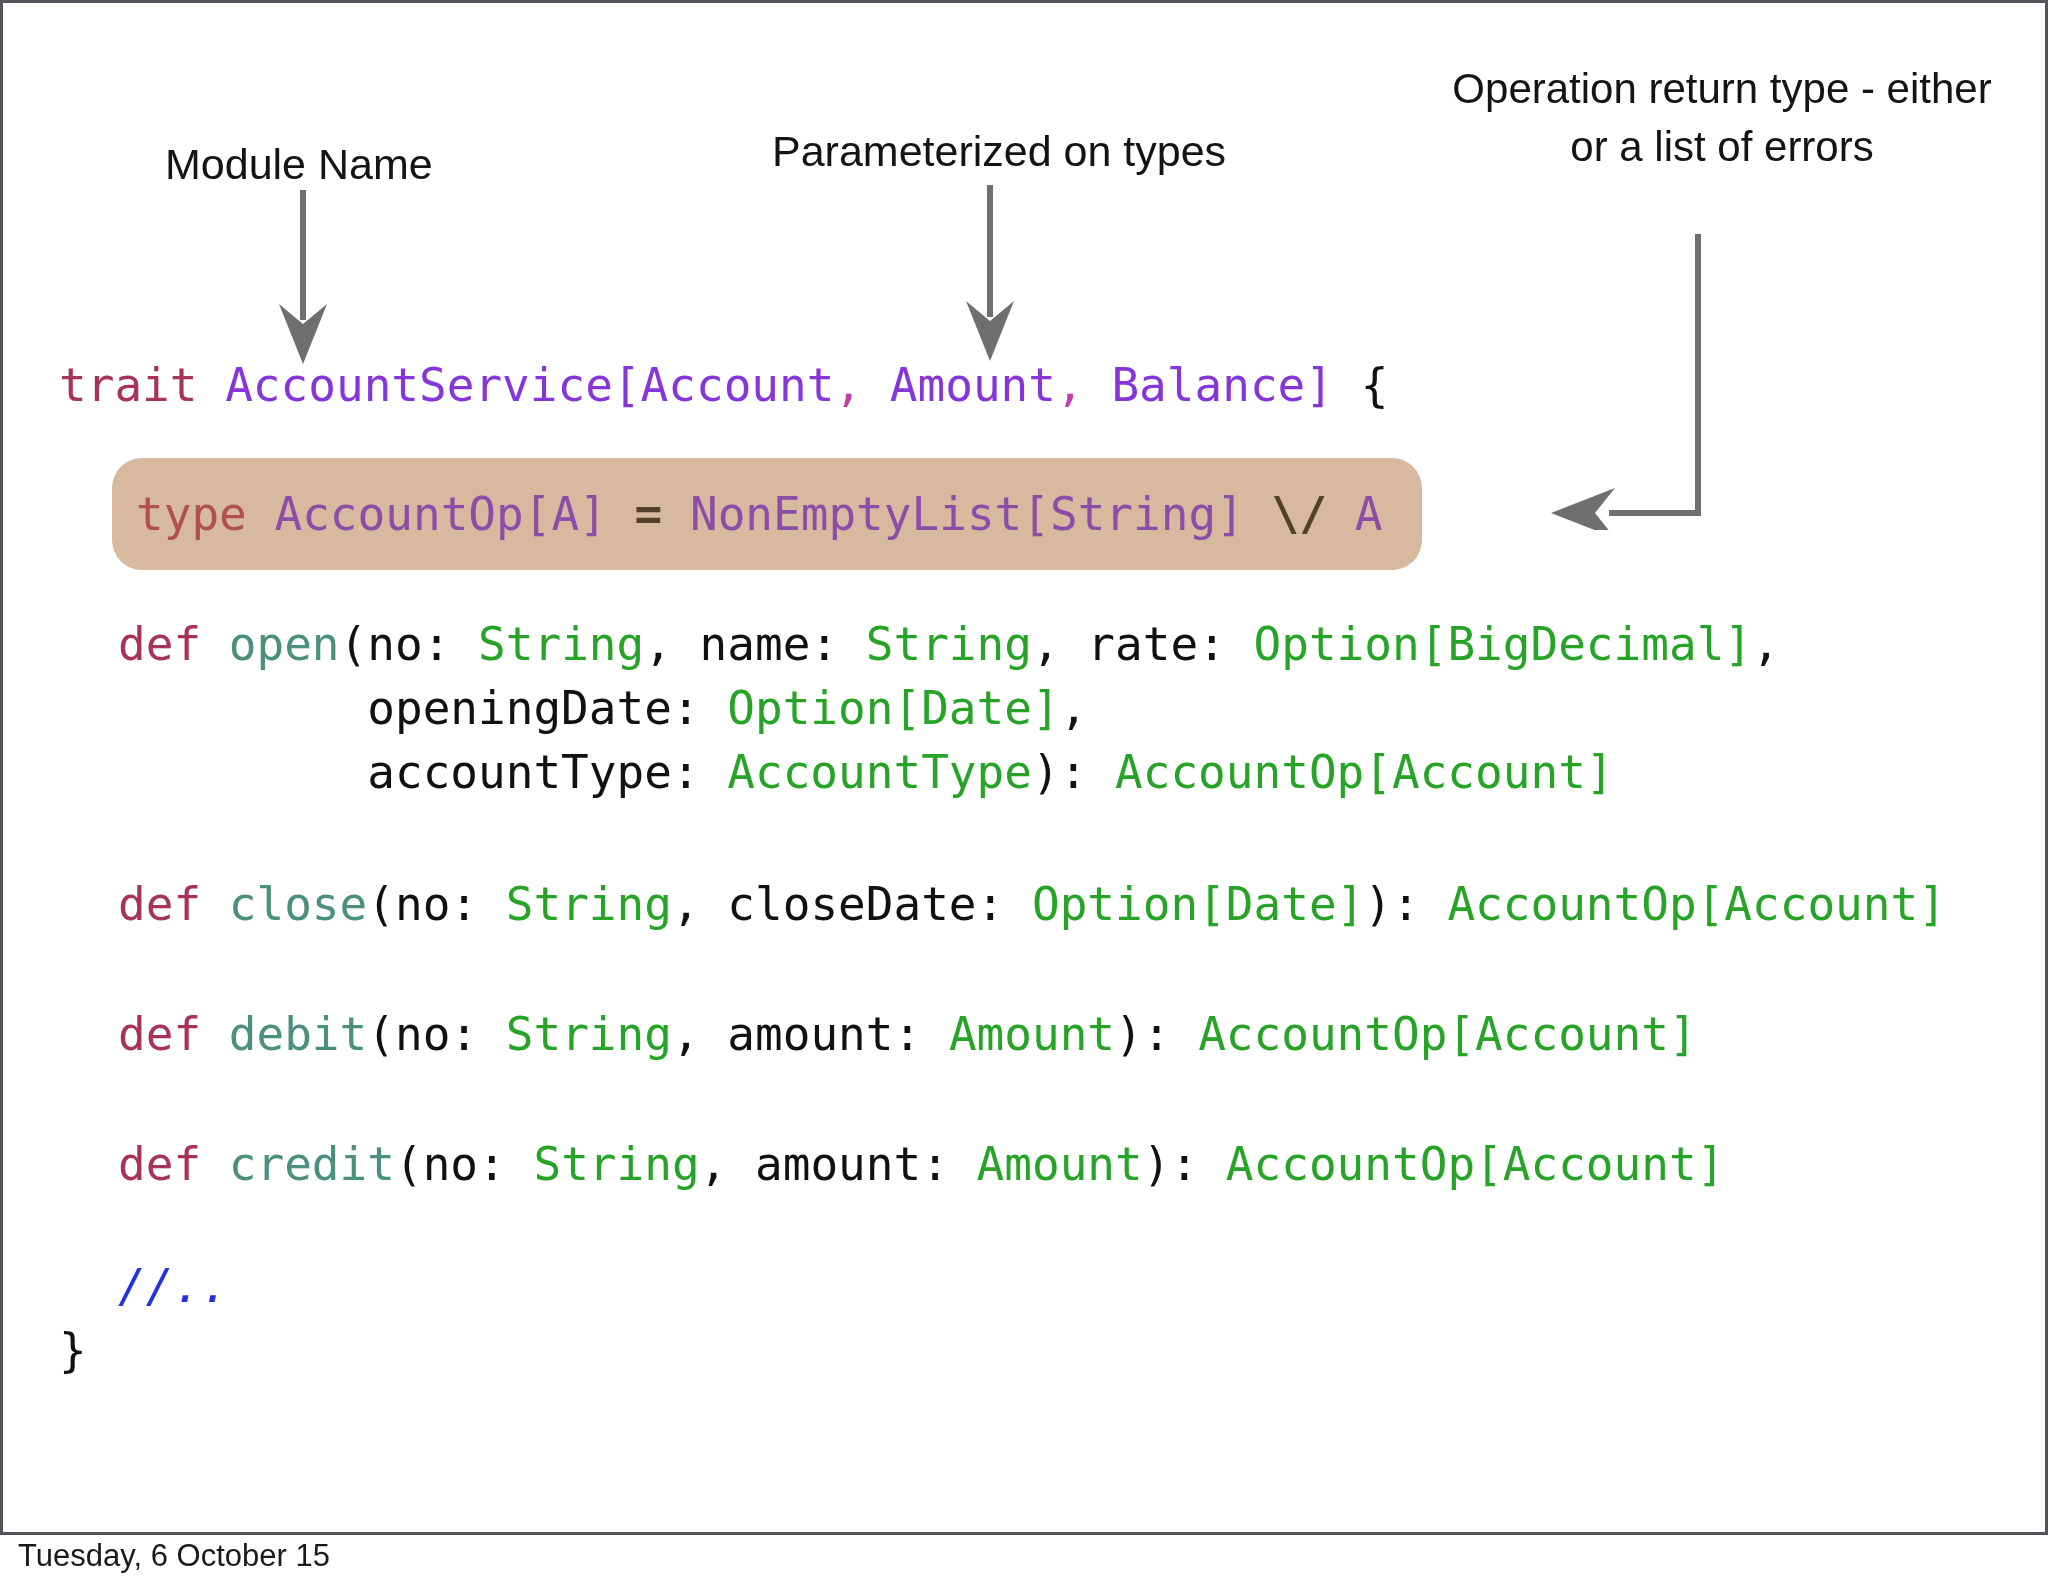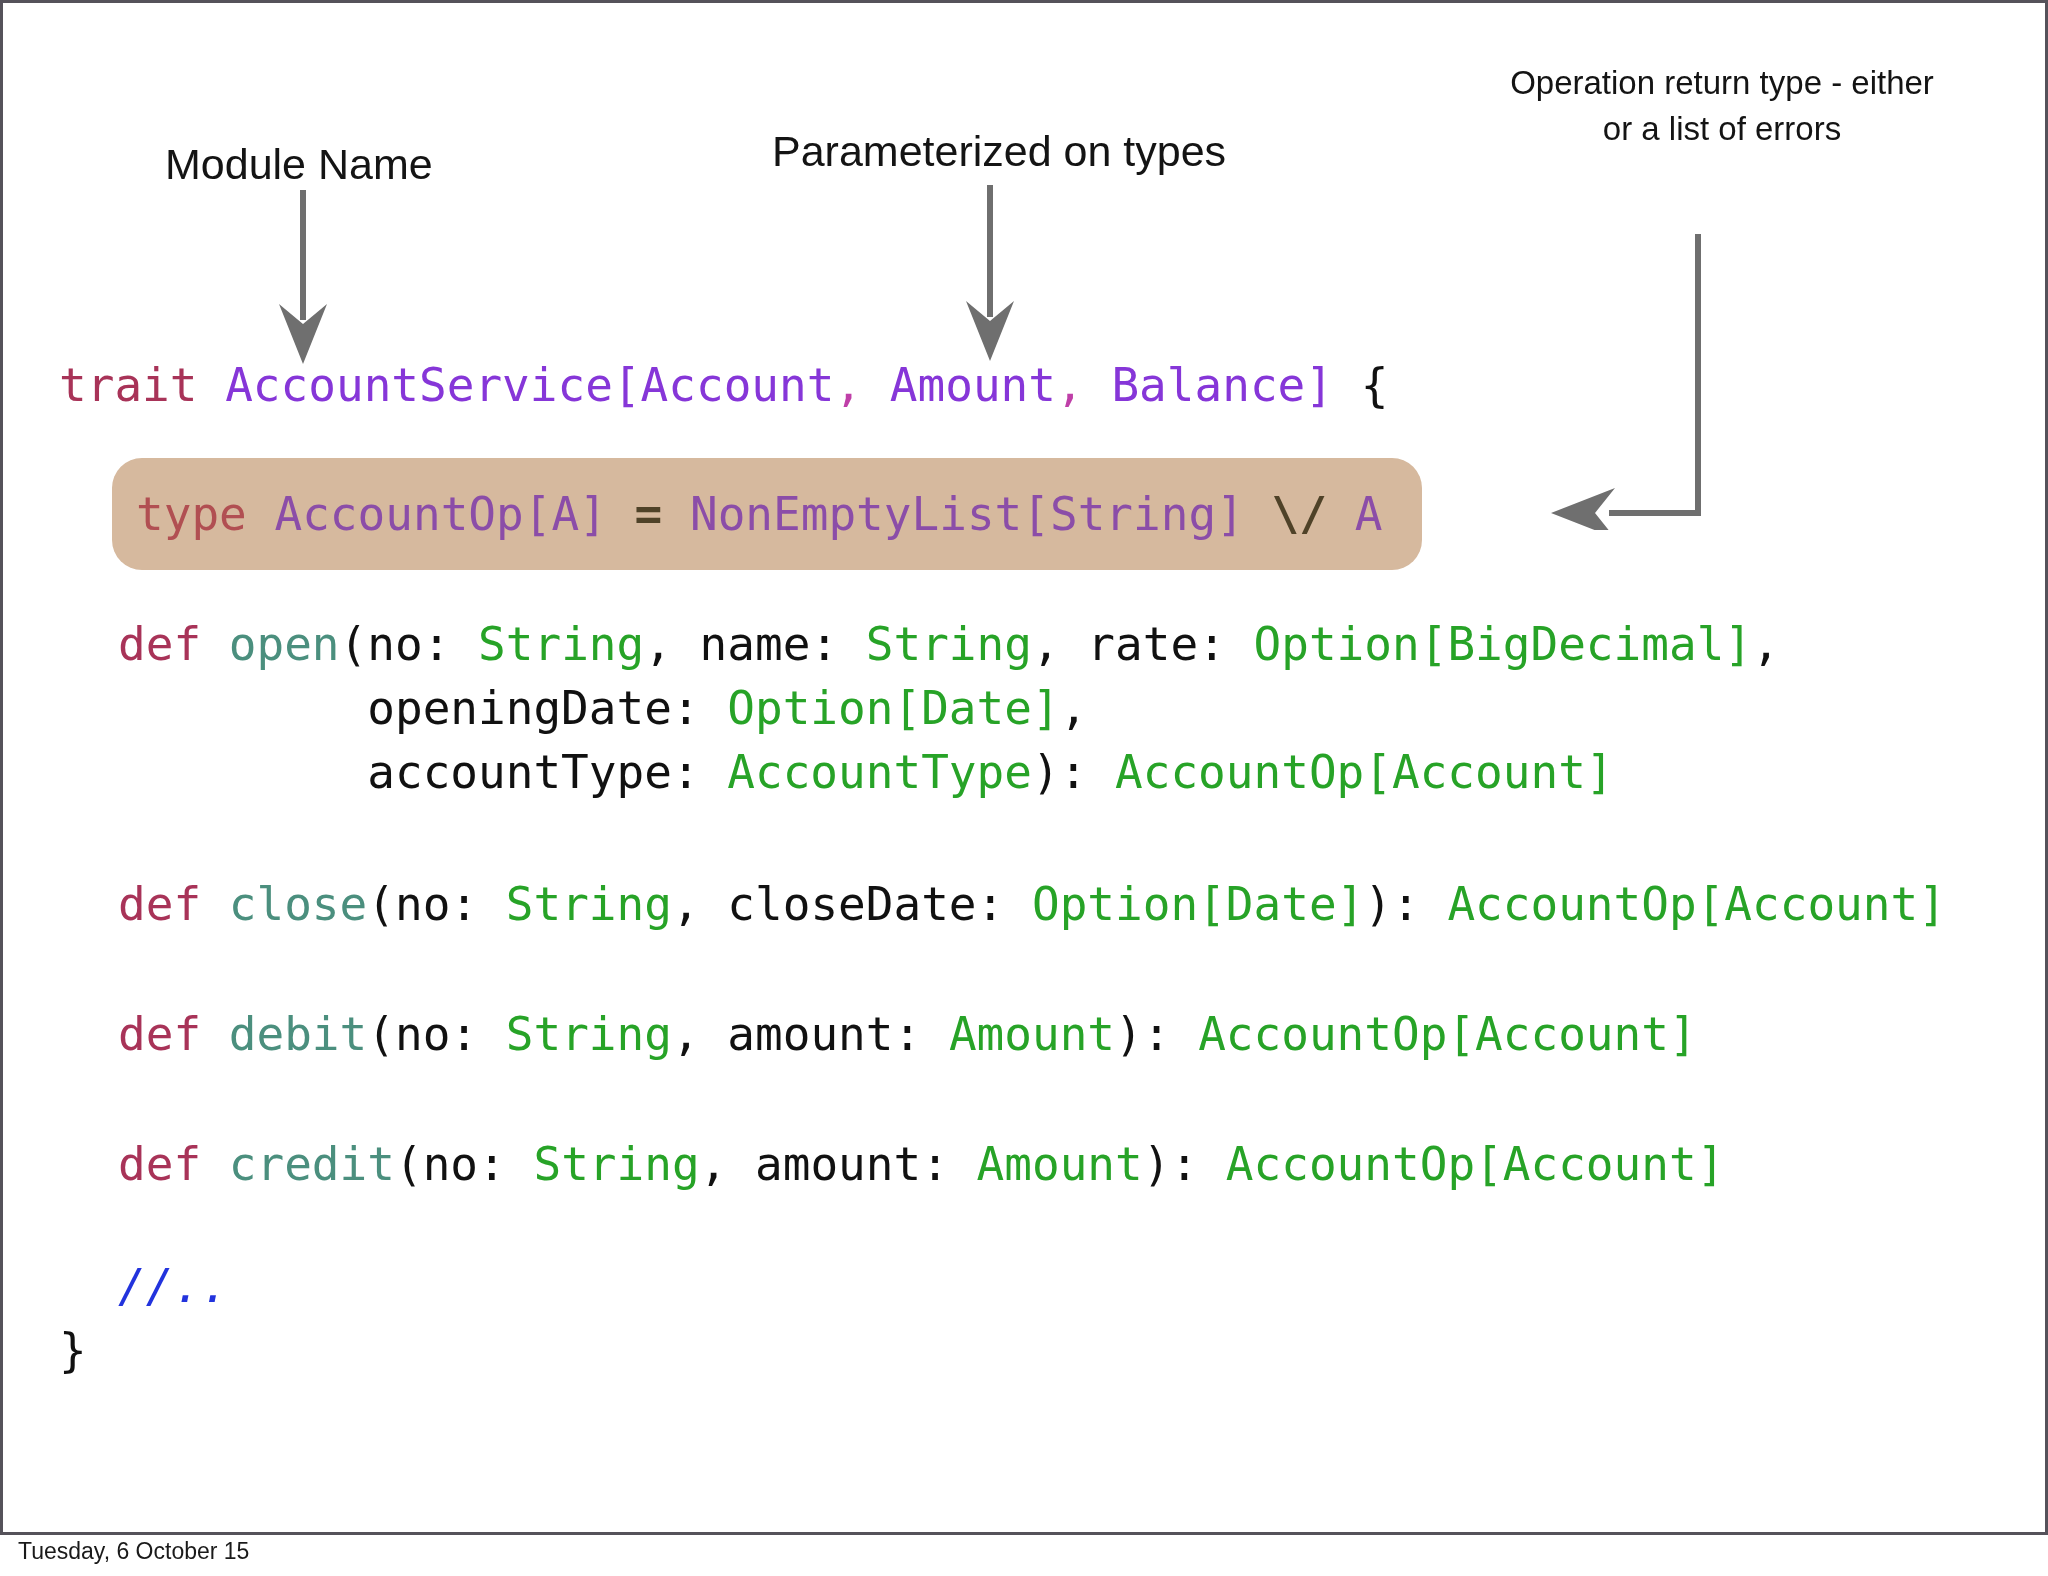--- a/index.html
+++ b/index.html
@@ -1,40 +1,40 @@
 <!DOCTYPE html>
 <html style="--kw: #a83358; --fn: #4b8f7e; --ty: #27a327; --pu: #8636d8; --mg: #bf3fa8; --pl: #111111; --cm: #2233dd; --box_bg: #d6b99e; --box_kw: #b14f52; --box_pu: #8b4da8; --box_op: #4f4228; --arrow: #6f6f6f; --frame: #55525a;"><head>
 <meta charset="utf-8">
 <style>
   html,body{margin:0;padding:0;background:#fff;}
   .slide{position:relative;width:2048px;height:1576px;background:#ffffff;overflow:hidden;
          font-family:"Liberation Sans",sans-serif;color:#111;}
   .frame{position:absolute;left:0;top:0;width:2048px;height:1535px;
          border:3px solid var(--frame);box-sizing:border-box;}
   .ann-label{position:absolute;font-size:43px;color:#141414;letter-spacing:0px;white-space:nowrap;}
-  .ann-label-multi{position:absolute;font-size:33px;color:#141414;text-align:center;line-height:1.38;}
+  .ann-label-multi{position:absolute;font-size:42px;color:#141414;text-align:center;line-height:1.38;}
   .code-line{position:absolute;font-family:"DejaVu Sans Mono","Liberation Mono",monospace;
              font-size:46px;line-height:56px;white-space:pre;}
   .hl-box{position:absolute;left:112px;top:458px;width:1310px;height:112px;border-radius:30px;
           background:var(--box_bg);display:flex;align-items:center;padding-left:24px;box-sizing:border-box;}
   .hl-box .code-line{position:static;}
   .tok-kw{color:var(--kw);}
   .tok-fn{color:var(--fn);}
   .tok-ty{color:var(--ty);}
   .tok-pu{color:var(--pu);}
   .tok-mg{color:var(--mg);}
   .tok-pl{color:var(--pl);}
   .tok-cm{color:var(--cm);font-style:italic;}
   .tok-bkw{color:var(--box_kw);}
   .tok-bpu{color:var(--box_pu);}
   .tok-bop{color:var(--box_op);font-weight:bold;}
   .arrow{position:absolute;}
   .arrow path, .arrow line{stroke:var(--arrow);fill:none;}
   .arrow .head{fill:var(--arrow);stroke:none;}
-  .footer{position:absolute;left:18px;top:1538px;font-size:23px;color:#1a1a1a;}
+  .footer{position:absolute;left:18px;top:1538px;font-size:31px;color:#1a1a1a;}
 </style>
 </head>
 <body>
 
 <div class="slide">
   <div class="frame"></div>
 
   <div class="ann-label" style="left:165px;top:140px;">Module Name</div>
 
   <div class="ann-label" style="left:772px;top:127px;">Parameterized on types</div>

